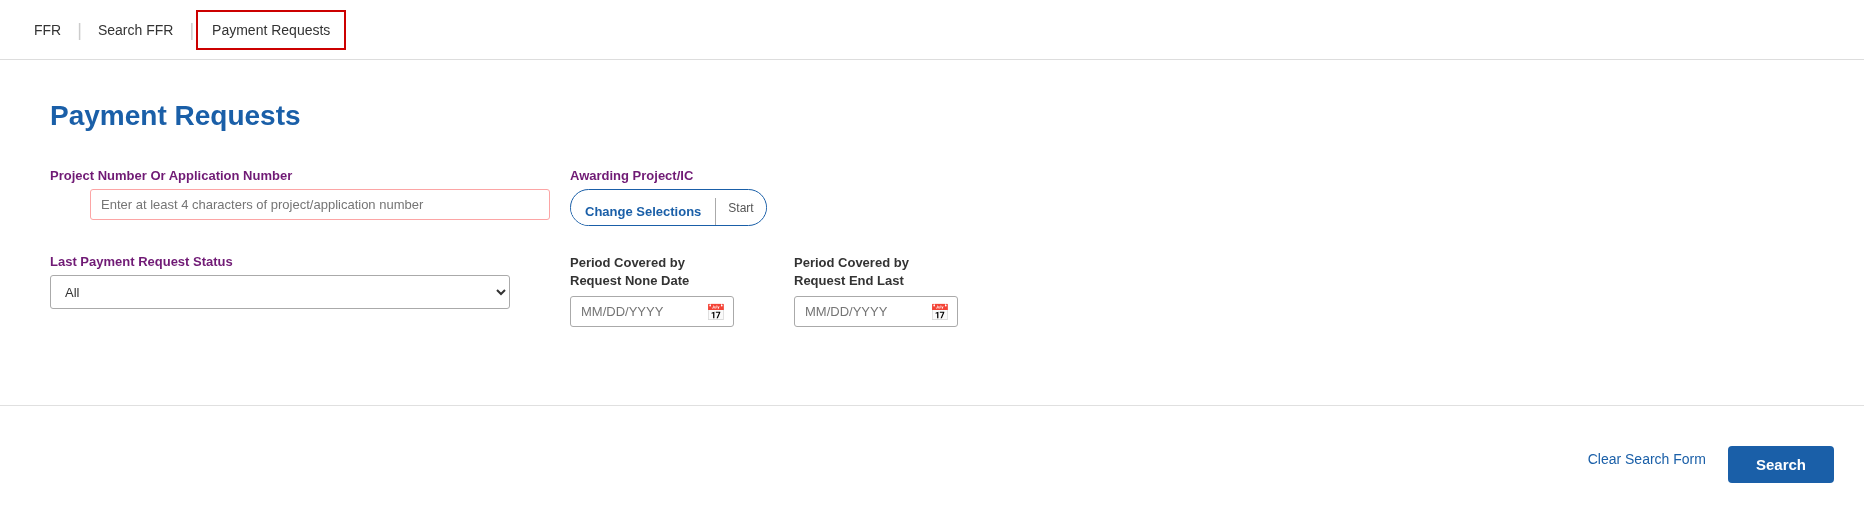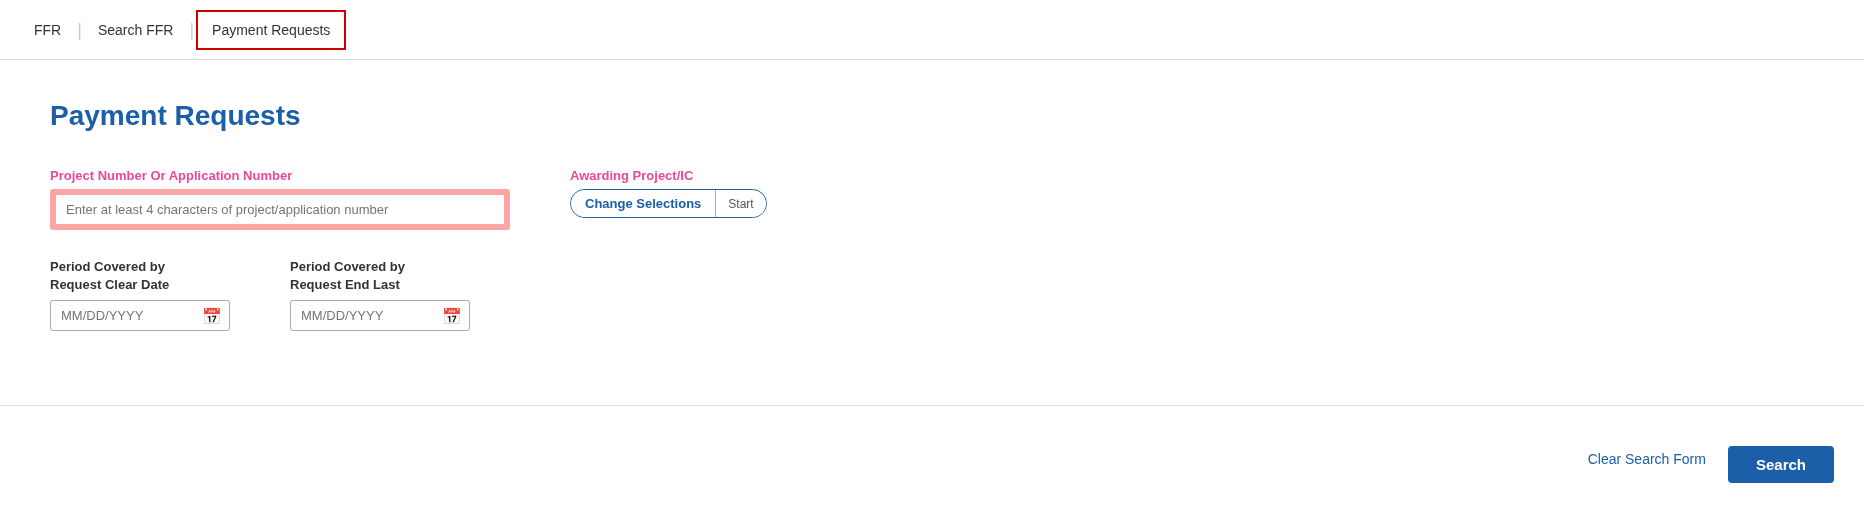--- a/index.html
+++ b/index.html
@@ -79,31 +79,32 @@
       gap: 6px;
     }
 
     .form-group.wide {
       width: 460px;
     }
 
     .form-label {
       font-size: 13px;
       font-weight: bold;
-      color: #ec4899;
+      color: #701a75;
     }
 
     .form-input {
-      border: 6px solid #fca5a5;
+      border: 1px solid #fca5a5;
       border-radius: 3px;
       padding: 7px 10px;
       font-size: 13px;
       color: #555;
       width: 100%;
       outline: none;
+      margin-left: 40px;
     }
 
     .form-select {
       border: 1px solid #aaa;
       border-radius: 3px;
       padding: 7px 10px;
       font-size: 13px;
       color: #333;
       width: 460px;
       outline: none;
@@ -124,34 +125,35 @@
 
     .combined-button .left-part {
       padding: 6px 14px;
       font-size: 13px;
       color: #1a5fa8;
       font-weight: 600;
       background: #fff;
       cursor: pointer;
       border-right: 1px solid #aaa;
       border-radius: 20px 0 0 20px;
+      margin-top: 8px;
     }
 
     .combined-button .right-part {
       padding: 6px 12px;
       font-size: 12px;
       color: #555;
       background: #fff;
       border-radius: 0 20px 20px 0;
     }
 
     
     .date-input-wrapper {
       position: relative;
-      width: 180px;
+      width: 164px;
     }
 
     .date-input {
       border: 1px solid #aaa;
       border-radius: 3px;
       padding: 7px 36px 7px 10px;
       font-size: 13px;
       color: #aaa;
       width: 100%;
       outline: none;
@@ -238,25 +240,34 @@
         <label class="form-label">Awarding Project/IC</label>
         <div class="combined-button">
           <span class="left-part">Change Selections</span>
           <span class="right-part">Start</span>
         </div>
       </div>
     </div>
 
     <div class="form-row">
 
+      <div class="form-group">
+        <label class="form-label">Last Payment Request Status</label>
+        <select class="form-select">
+          <option>All</option>
+          <option>Pending</option>
+          <option>Approved</option>
+          <option>Rejected</option>
+        </select>
+      </div>
 
       <div class="form-group">
         <label class="form-label period-label">
           <span>Period Covered by</span><br>
-          <span>Request Clear Date</span>
+          <span>Request None Date</span>
         </label>
         <div class="date-input-wrapper">
           <input class="date-input" type="text" placeholder="MM/DD/YYYY" style="">
           <span class="calendar-icon">📅</span>
         </div>
       </div>
 
       <div class="form-group">
         <label class="form-label period-label">
           <span>Period Covered by</span><br>

